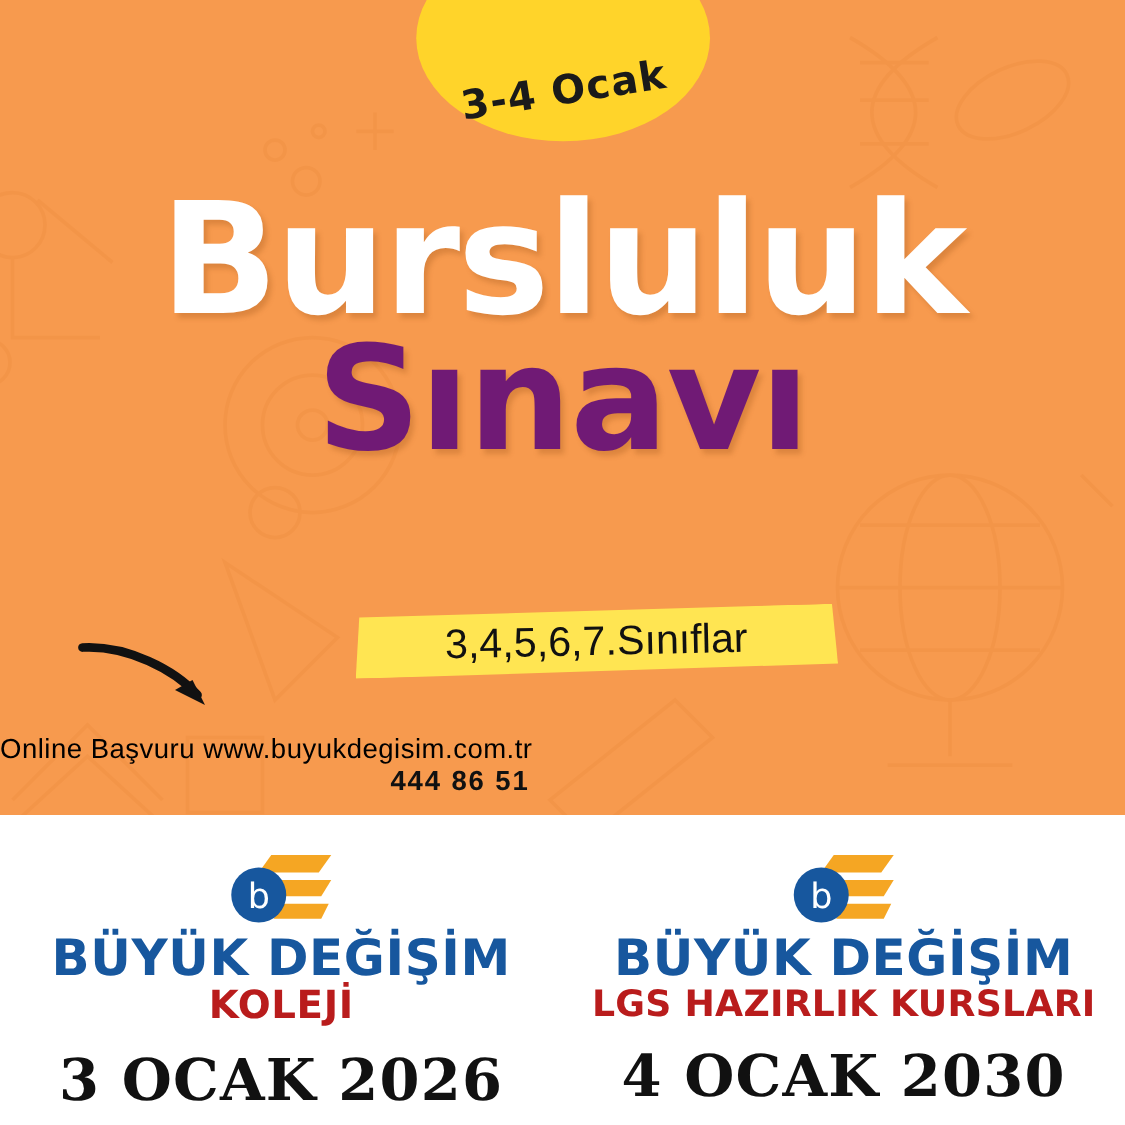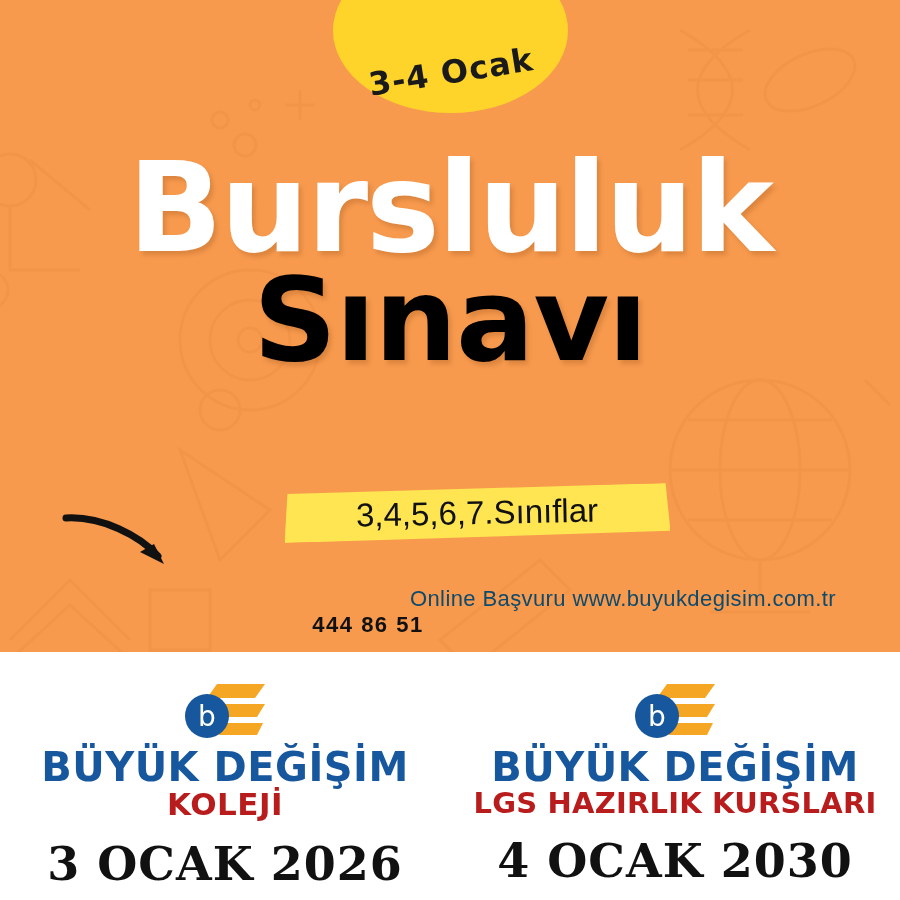--- a/index.html
+++ b/index.html
@@ -85,21 +85,21 @@
     line-height: 0.95;
     color: #ffffff;
     letter-spacing: -2px;
     text-shadow: 3px 4px 4px rgba(150, 80, 20, 0.28);
   }
   .title-line2 {
     font-family: "DejaVu Sans", sans-serif;
     font-weight: bold;
     font-size: 116px;
     line-height: 1.0;
-    color: #000000;
+    color: #701a75;
     letter-spacing: -1px;
     margin-top: -6px;
     text-shadow: 3px 4px 4px rgba(150, 80, 20, 0.28);
   }
 
   
   .grades-tape {
     position: absolute;
     left: 284px;
     top: 487px;
@@ -118,23 +118,23 @@
     color: #111;
     font-family: "Liberation Sans", sans-serif;
     letter-spacing: 0px;
   }
 
   .online-line {
     position: absolute;
     top: 586px;
     left: 0;
     width: 836px;
-    text-align: right;
+    text-align: left;
     font-size: 22px;
-    color: #0c4a6e;
+    color: #000000;
     letter-spacing: 0.4px;
     z-index: 4;
   }
   .phone-line {
     position: absolute;
     top: 612px;
     left: 0;
     width: 736px;
     text-align: center;
     font-size: 22px;

